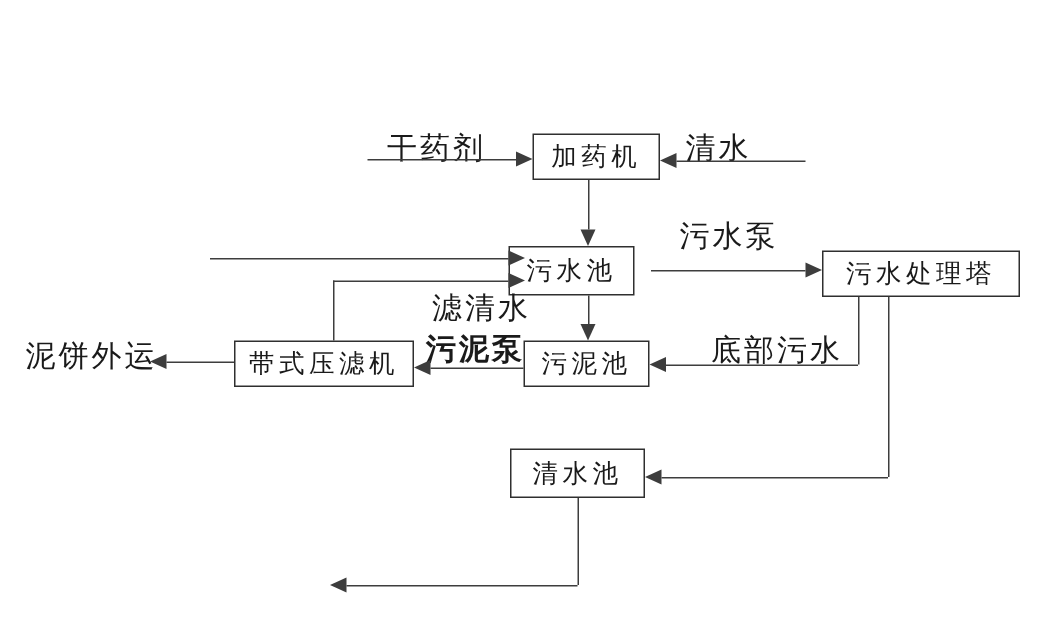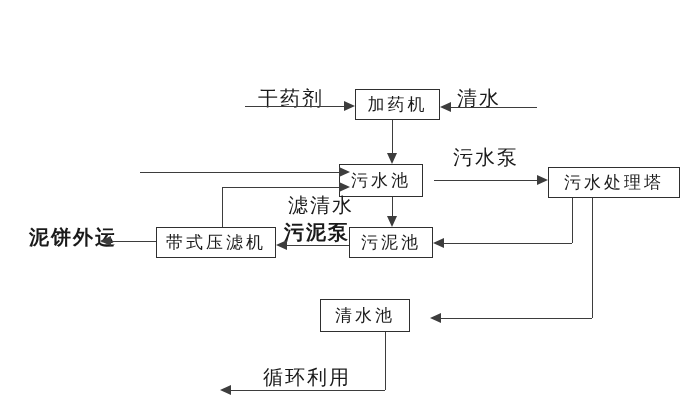--- a/index.html
+++ b/index.html
@@ -46,31 +46,31 @@
   </div>
   <div class="node" style="left:349px;top:227px;width:84px;height:31px;">
     <span>污泥池</span>
   </div>
   <div class="node" style="left:548px;top:167px;width:132px;height:31px;">
     <span>污水处理塔</span>
   </div>
   <div class="node" style="left:156px;top:227px;width:120px;height:31px;">
     <span>带式压滤机</span>
   </div>
-  <div class="node" style="left:320px;top:299px;width:90px;height:33px;">
+  <div class="node" style="left:340px;top:299px;width:90px;height:33px;">
     <span>清水池</span>
   </div>
 
   <div class="lbl" style="left:258px;top:85px;">干药剂</div>
   <div class="lbl" style="left:457px;top:85px;">清水</div>
   <div class="lbl" style="left:256px;top:192px;margin-left:32px;">滤清水</div>
   <div class="lbl" style="left:453px;top:144px;">污水泵</div>
+  <div class="lbl" style="left:474px;top:220px;">底部污水</div>
   <div class="lbl" style="left:284px;top:219px;font-weight:bold;">污泥泵</div>
-  <div class="lbl" style="left:29px;top:224px;font-weight:bold;">泥饼外运</div>
-  <div class="lbl" style="left:263px;top:364px;">循环利用</div>
+  <div class="lbl" style="left:17px;top:224px;">泥饼外运</div>
 
   <div class="hl" style="left:245px;top:106px;width:99px;"></div>
   <div class="ah ah-r" style="left:344px;top:101px;"></div>
 
   <div class="hl" style="left:451px;top:107px;width:86px;"></div>
   <div class="ah ah-l" style="left:440px;top:102px;"></div>
 
   <div class="vl" style="left:392px;top:120px;height:33px;"></div>
   <div class="ah ah-d" style="left:387px;top:153px;"></div>
 

